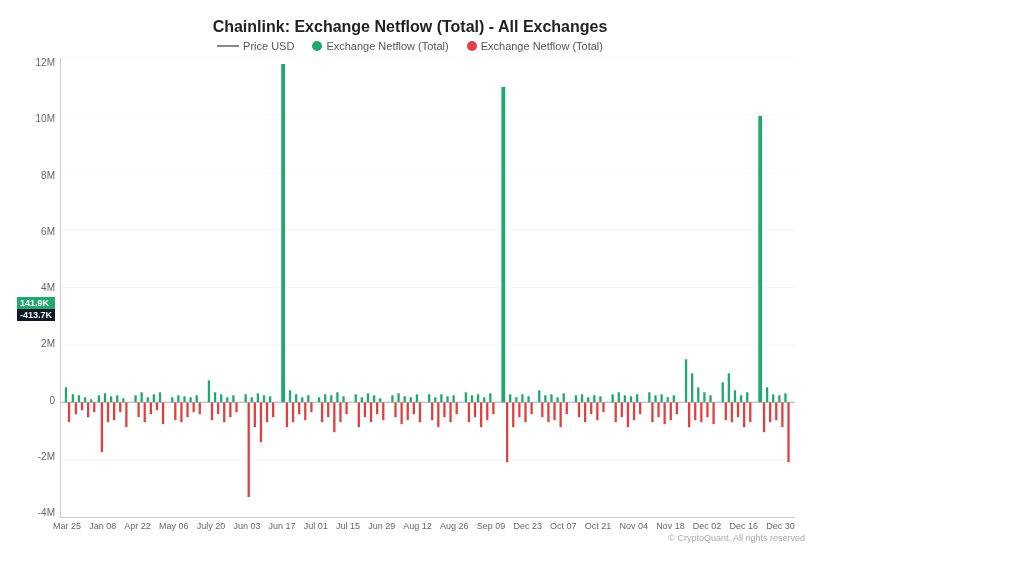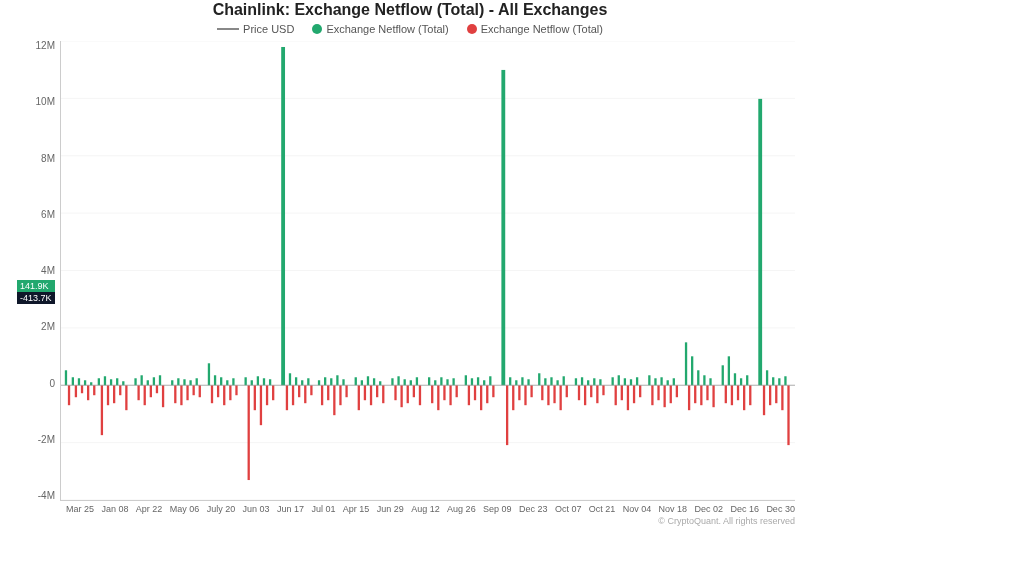--- a/index.html
+++ b/index.html
@@ -8,21 +8,21 @@
       height: 576px;
       background: #ffffff;
       font-family: Arial, sans-serif;
       overflow: hidden;
     }
     .chart-container {
       width: 820px;
       height: 576px;
       background: #ffffff;
       position: relative;
-      padding: 1px 15px 5px 15px;
+      padding: 18px 15px 5px 15px;
     }
     .chart-title {
       text-align: center;
       font-size: 16px;
       font-weight: bold;
       color: #222;
       margin-bottom: 4px;
     }
     .chart-legend {
       display: flex;
@@ -84,21 +84,21 @@
       padding-right: 5px;
       font-size: 10px;
       color: #666;
     }
     .y-label {
       line-height: 1;
     }
     .x-axis {
       display: flex;
       justify-content: space-between;
-      margin-left: 51px;
+      margin-left: 38px;
       margin-right: 10px;
       padding-top: 3px;
       font-size: 9px;
       color: #666;
     }
     .watermark {
       position: absolute;
       top: 50%;
       left: 50%;
       transform: translate(-50%, -50%);
@@ -108,37 +108,36 @@
       pointer-events: none;
       white-space: nowrap;
     }
     .value-badge {
       position: absolute;
       left: -44px;
       top: 52%;
       display: flex;
       flex-direction: column;
       font-size: 9px;
-      font-weight: normal;
+      font-weight: bold;
     }
     .badge-green {
       background: #22a86e;
       color: white;
       padding: 1px 3px;
     }
     .badge-red {
       background: #0f172a;
       color: white;
       padding: 1px 3px;
     }
     .copyright {
       text-align: right;
       font-size: 9px;
       color: #aaa;
-      margin-right: 10px;
       margin-top: 2px;
     }
   </style>
 </head>
 <body>
 
 <div class="chart-container">
   <div class="chart-title">Chainlink: Exchange Netflow (Total) - All Exchanges</div>
   <div class="chart-legend">
     <div class="legend-item">
@@ -417,21 +416,21 @@
 
     <div class="x-axis">
       <span>Mar 25</span>
       <span>Jan 08</span>
       <span>Apr 22</span>
       <span>May 06</span>
       <span>July 20</span>
       <span>Jun 03</span>
       <span>Jun 17</span>
       <span>Jul 01</span>
-      <span>Apr 15</span>
+      <span>Jul 15</span>
       <span>Jun 29</span>
       <span>Aug 12</span>
       <span>Aug 26</span>
       <span>Sep 09</span>
       <span>Dec 23</span>
       <span>Oct 07</span>
       <span>Oct 21</span>
       <span>Nov 04</span>
       <span>Nov 18</span>
       <span>Dec 02</span>

